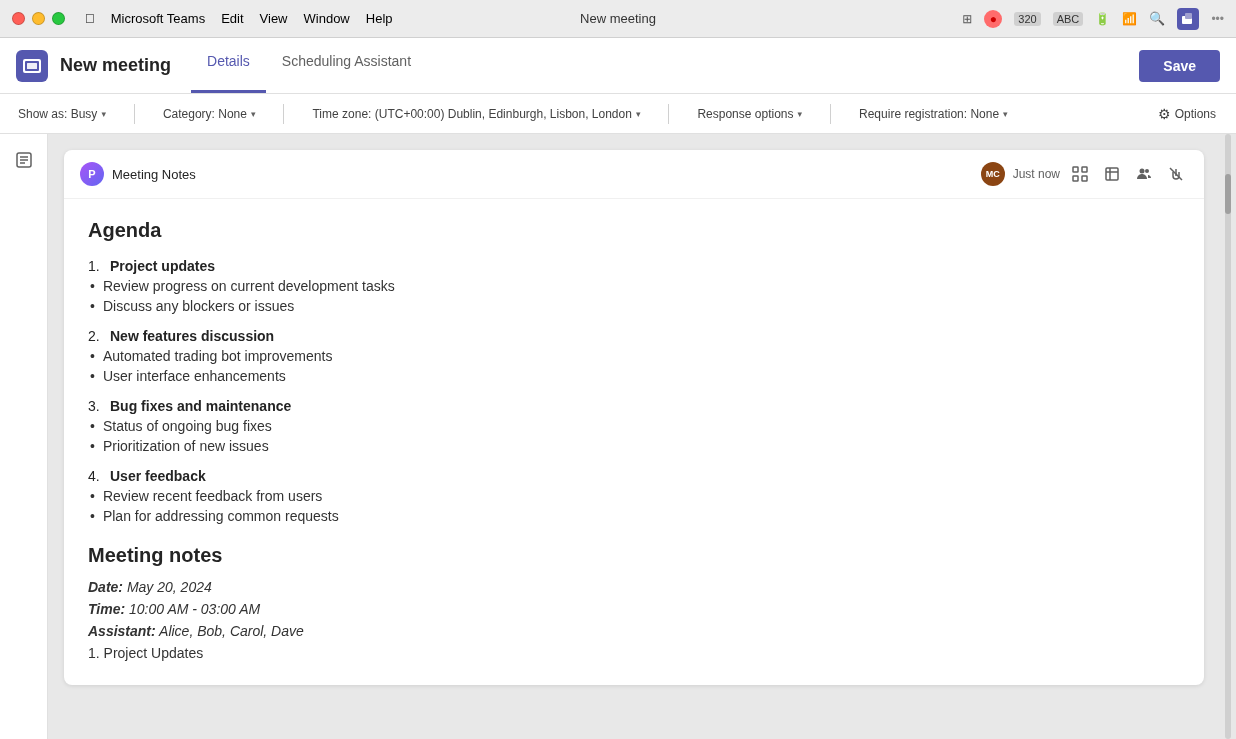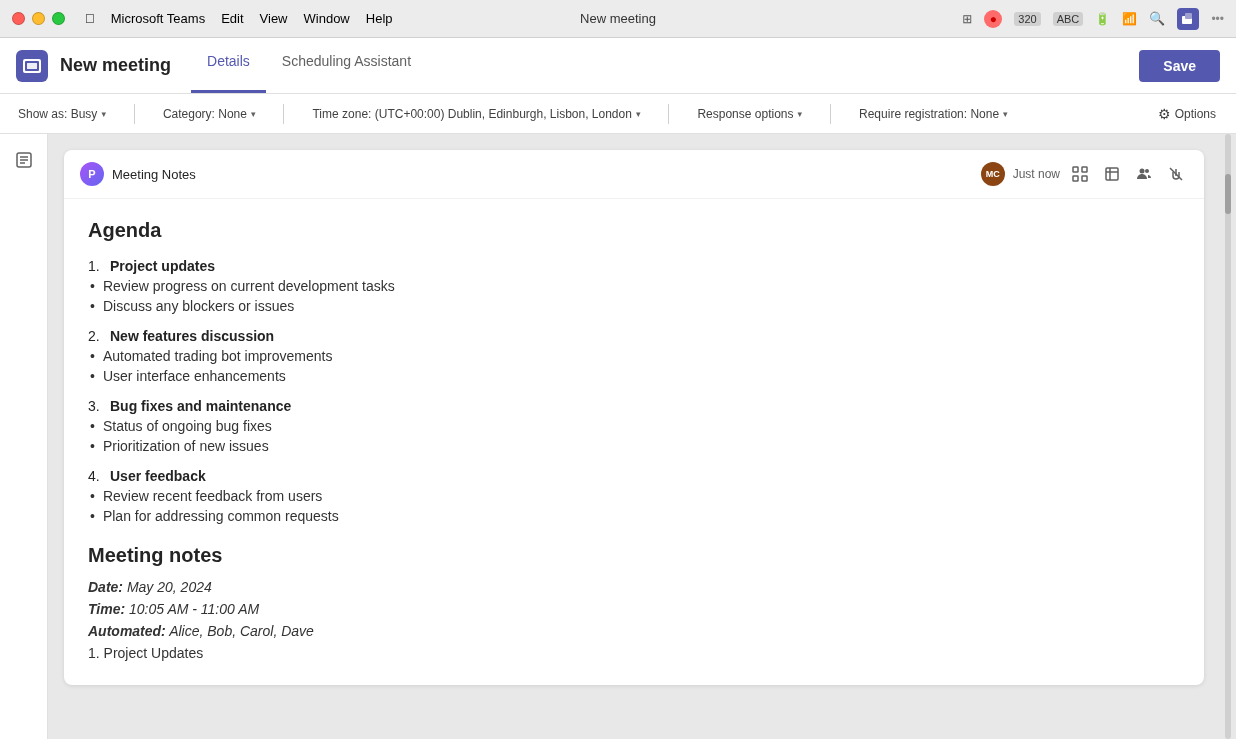--- a/index.html
+++ b/index.html
@@ -508,24 +508,24 @@
           <div class="bullet-item">Review recent feedback from users</div>
           <div class="bullet-item">Plan for addressing common requests</div>
         </div>
 
         <div class="section-heading">Meeting notes</div>
 
         <div class="meta-line">
           <strong>Date:</strong> <span>May 20, 2024</span>
         </div>
         <div class="meta-line">
-          <strong>Time:</strong> <span>10:05 AM - 11:00 AM</span>
+          <strong>Time:</strong> <span>10:00 AM - 03:00 AM</span>
         </div>
         <div class="meta-line">
-          <strong>Automated:</strong> <span>Alice, Bob, Carol, Dave</span>
+          <strong>Assistant:</strong> <span>Alice, Bob, Carol, Dave</span>
         </div>
         <div class="sub-item">1. Project Updates</div>
       </div>
     </div>
   </div>
 
   <div class="right-panel">
     <div class="scrollbar-track">
       <div class="scrollbar-thumb"></div>
     </div>

